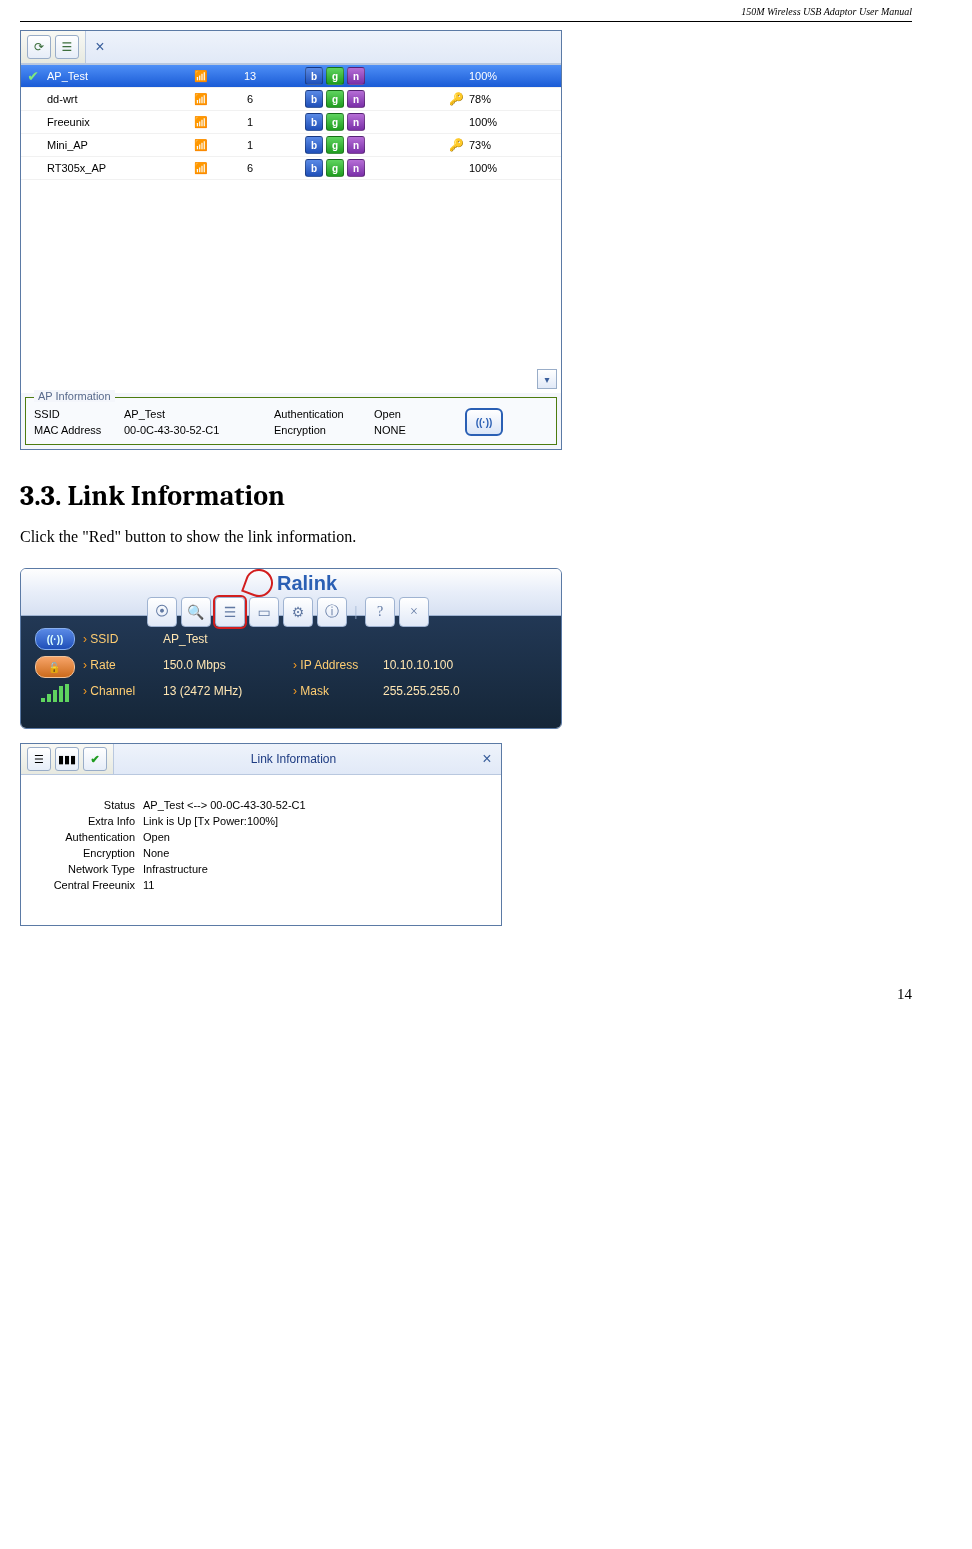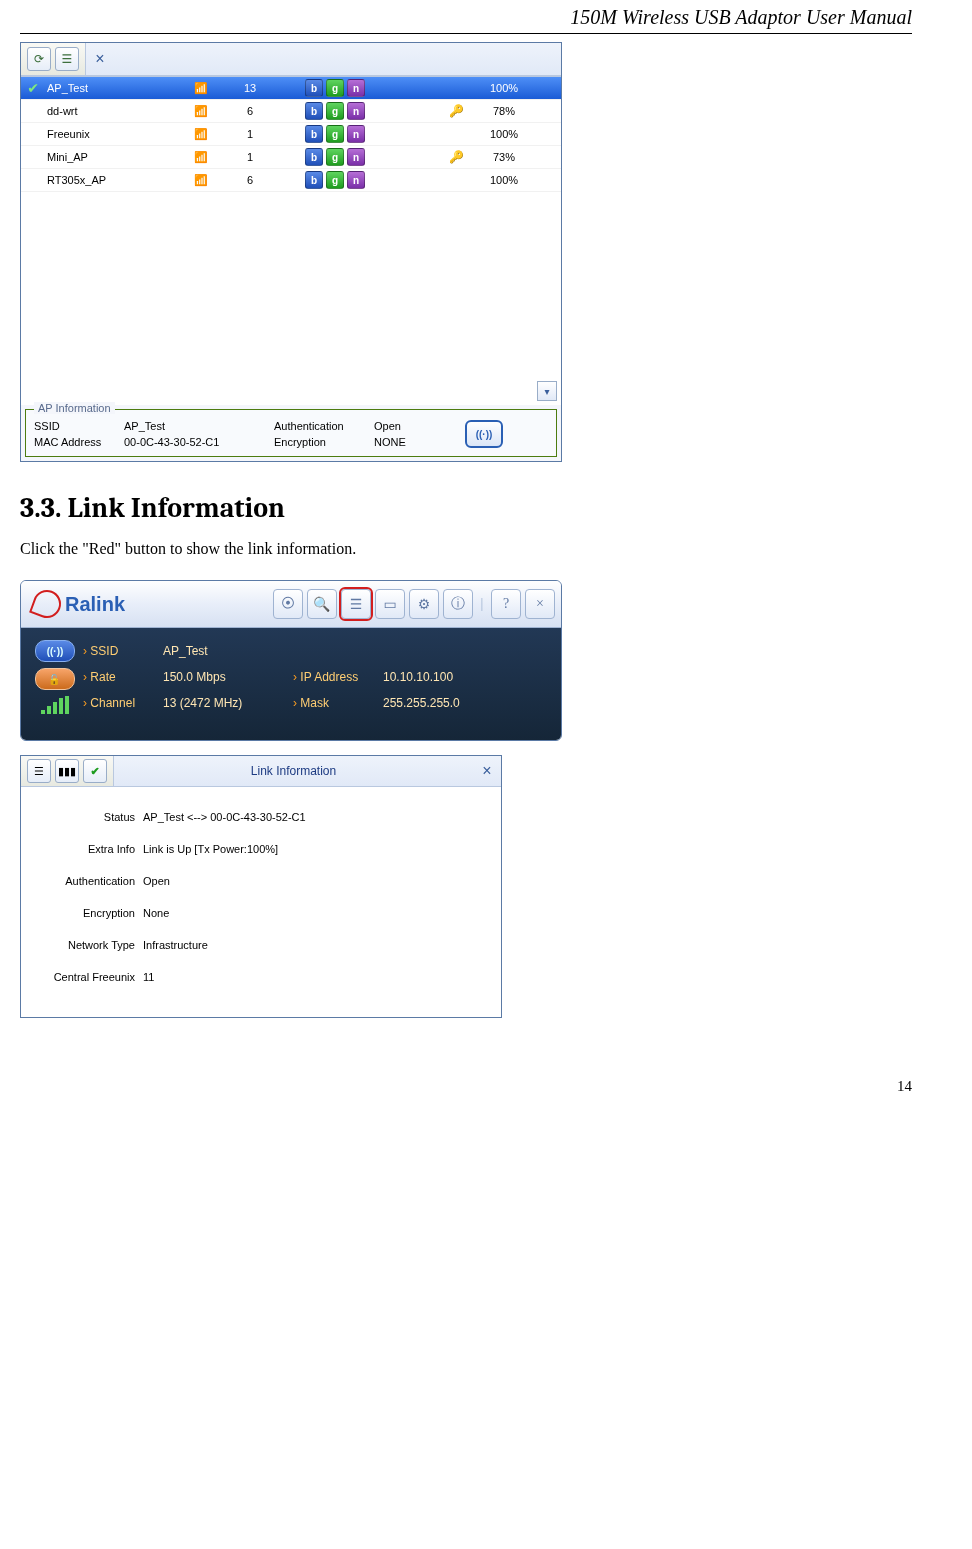--- a/index.html
+++ b/index.html
@@ -10,21 +10,21 @@
     padding: 0;
     background: #fff;
     width: 972px;
   }
   .page {
     padding: 0 60px 40px 20px;
   }
   .header {
     text-align: right;
     font-style: italic;
-    font-size: 20px;
+    font-size: 10px;
     border-bottom: 1.5px solid #000;
     padding: 6px 0 4px 0;
     margin-bottom: 8px;
   }
   .figure {
     border: 1px solid #5b7aa5;
     background: #f4f6fb;
     margin: 0 0 14px 0;
   }
   
@@ -91,21 +91,21 @@
   .badge {
     width: 16px; height: 16px; border-radius: 3px;
     color: #fff; font-size: 10px; font-weight: bold;
     display: inline-flex; align-items: center; justify-content: center;
     border: 1px solid rgba(0,0,0,.3);
   }
   .b-b { background: linear-gradient(#5a8ae6,#1f4fb8); }
   .b-g { background: linear-gradient(#5fd45f,#1f9c1f); }
   .b-n { background: linear-gradient(#b66ed6,#7a2fa8); }
   .nr-sec { width: 24px; text-align:center; color:#c8a23a; font-size: 12px; }
-  .nr-pct  { flex: 1; text-align: center; padding-right: 18px; }
+  .nr-pct  { flex: 1; text-align: left; padding-right: 18px; }
   .scroll {
     position: absolute;
     right: 4px; bottom: 4px;
     width: 18px; height: 18px;
     border: 1px solid #99adc8;
     background: linear-gradient(#fff,#e1e9f7);
     display:flex;align-items:center;justify-content:center;
     color:#3a5f9c; font-size:10px;
   }
   .ap-info {
@@ -150,20 +150,21 @@
     margin: 30px 0 14px 0;
   }
   .after-heading { margin-top: 4px; }
 
   
   .fig2 { width: 540px; border-radius: 6px; overflow:hidden; }
   .f2-top {
     display:flex; align-items:center; height: 46px;
     background: linear-gradient(#fefefe 0%,#e8eef9 50%,#d7e1f2 100%);
     border-bottom: 1px solid #9fb3d1;
+    flex-direction: column;
   }
   .ralink-logo {
     display:flex; align-items:center; gap:4px;
     padding: 0 12px;
   }
   .ralink-swoosh {
     width: 24px; height: 24px;
     border: 2px solid #d21e1e;
     border-radius: 50% 50% 50% 0;
     transform: rotate(20deg);
@@ -242,21 +243,21 @@
   }
   .f3-icon.green { color:#1f9c1f; font-weight:bold; }
   .f3-body {
     font-family: Tahoma, Geneva, sans-serif; font-size: 11px;
     padding: 24px 12px 34px 12px;
     background:#fff;
   }
   .f3-grid {
     display:grid;
     grid-template-columns: 110px auto;
-    row-gap: 20px;
+    row-gap: 4px;
   }
   .f3-grid .l { text-align: right; padding-right: 8px; }
 
   .page-num { text-align:right; font-size: 15px; margin-top: 60px; }
 </style>
 </head>
 <body>
 
 <div class="page">
 

